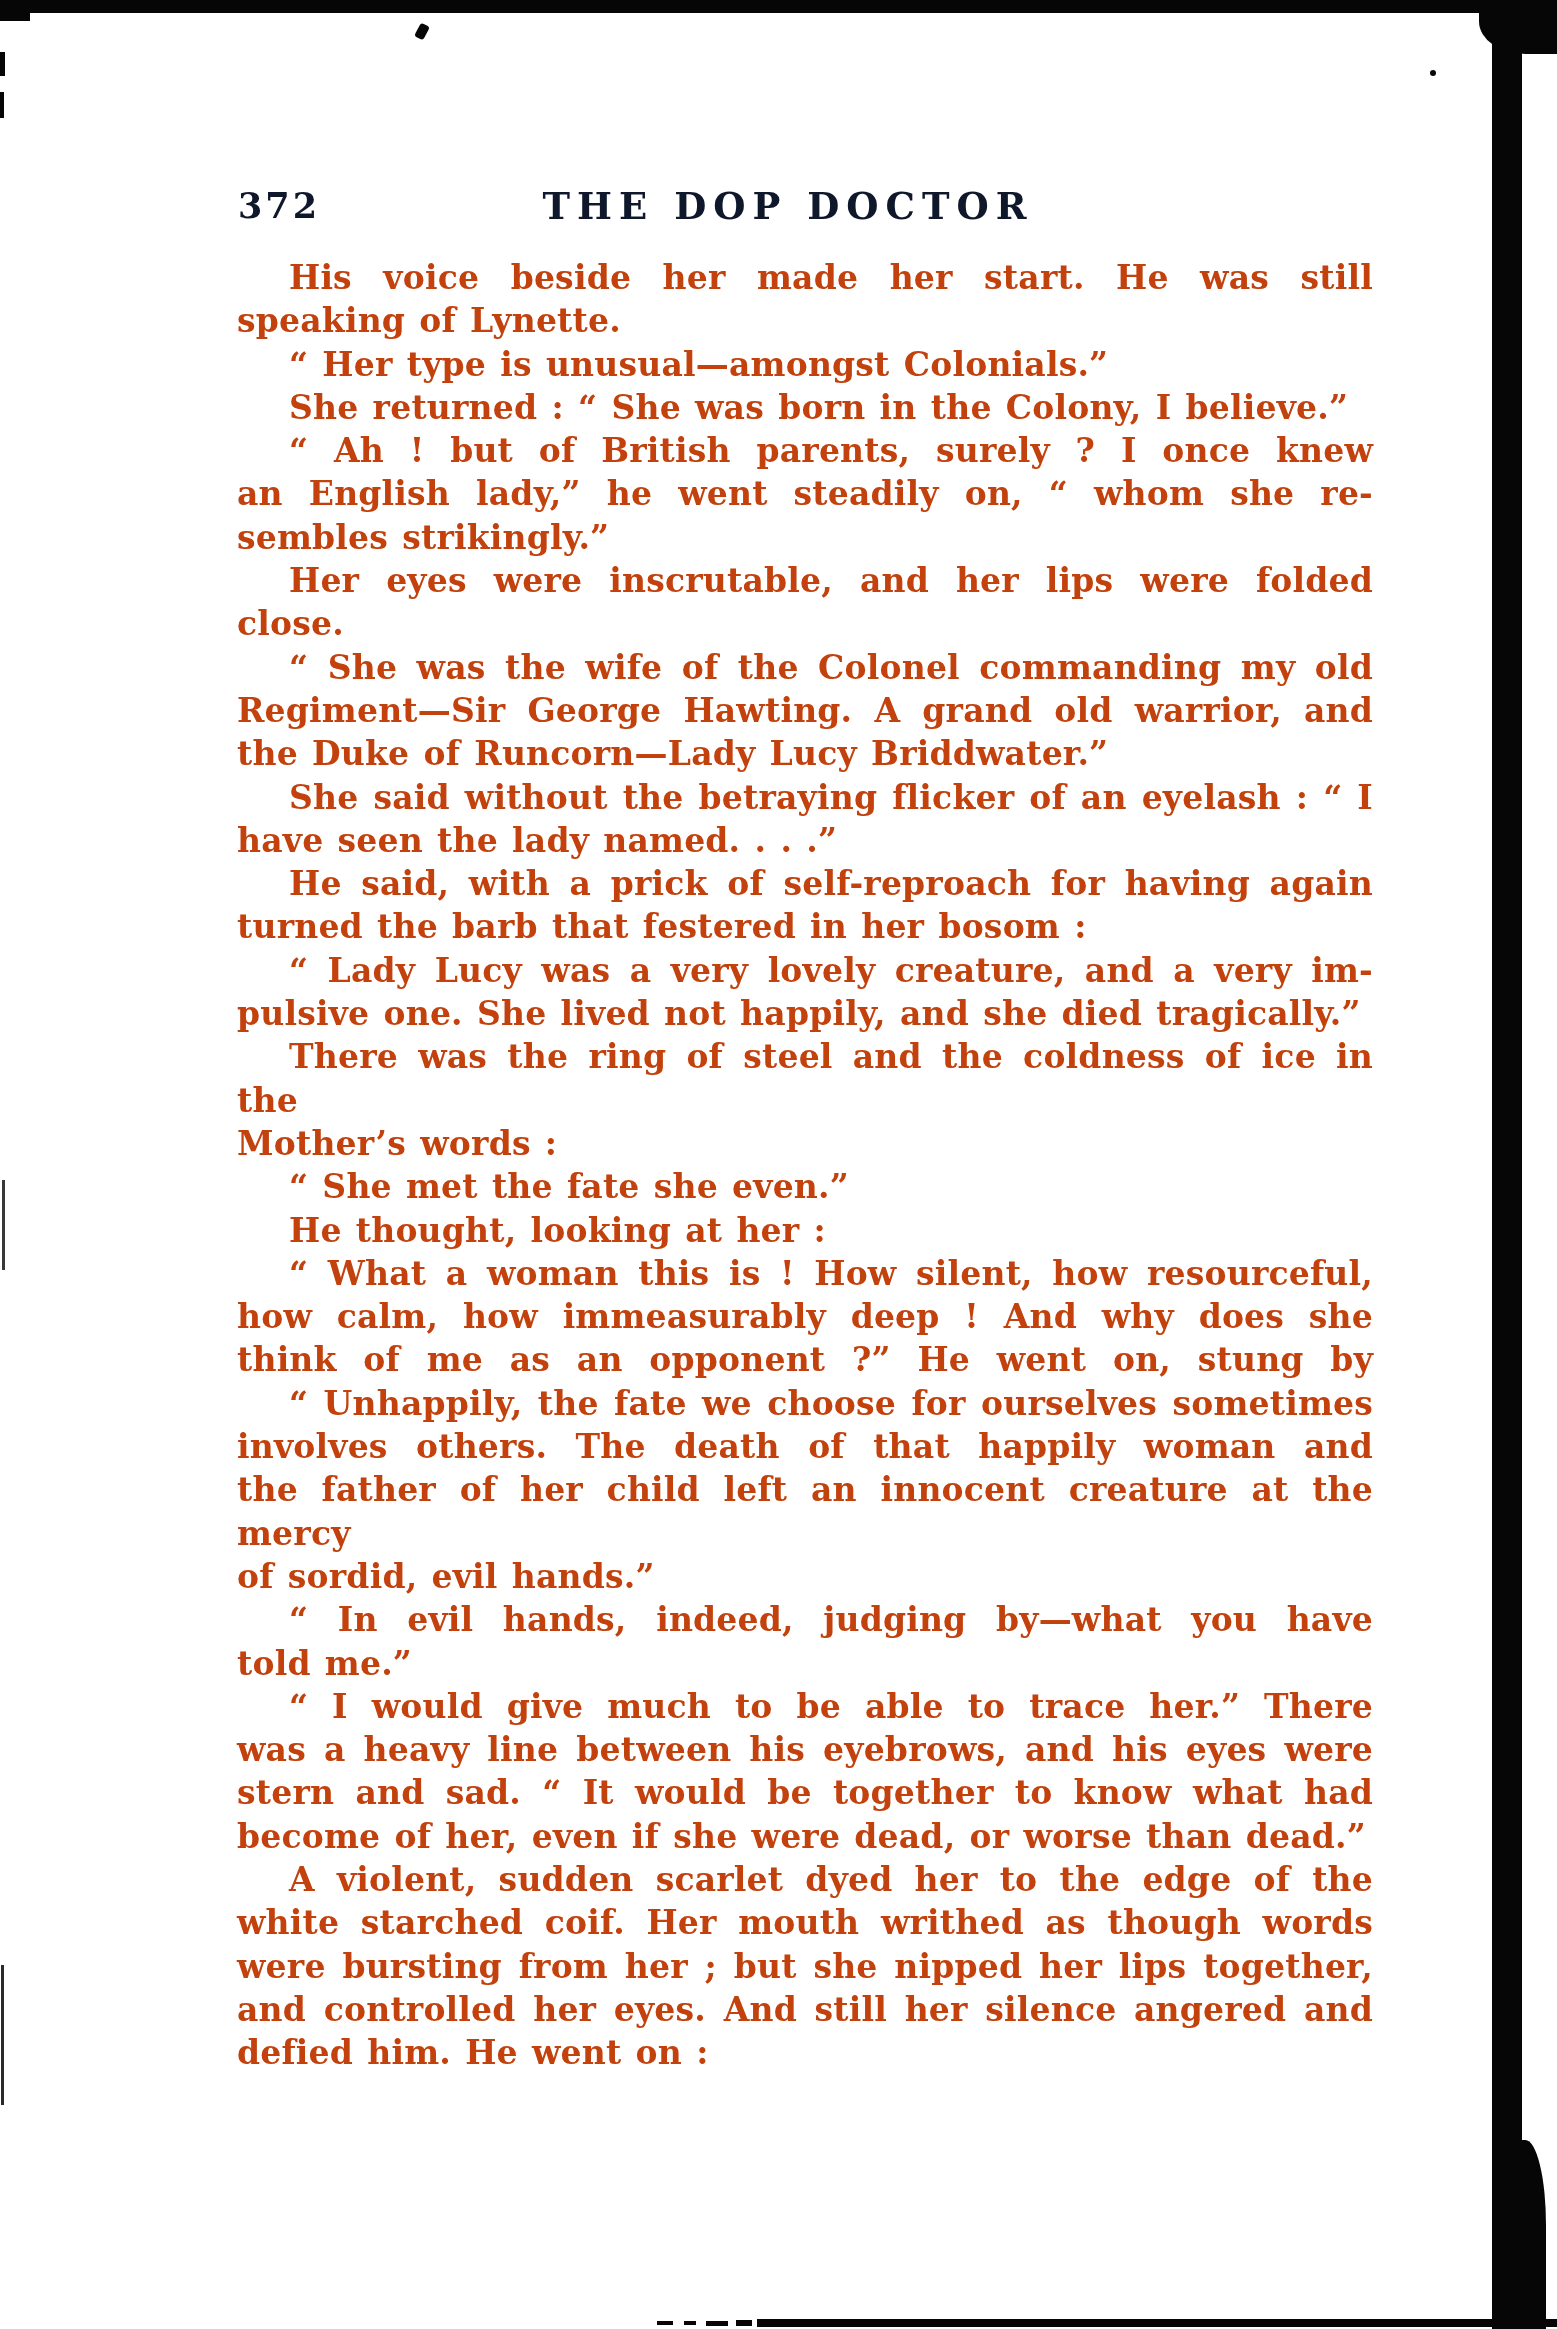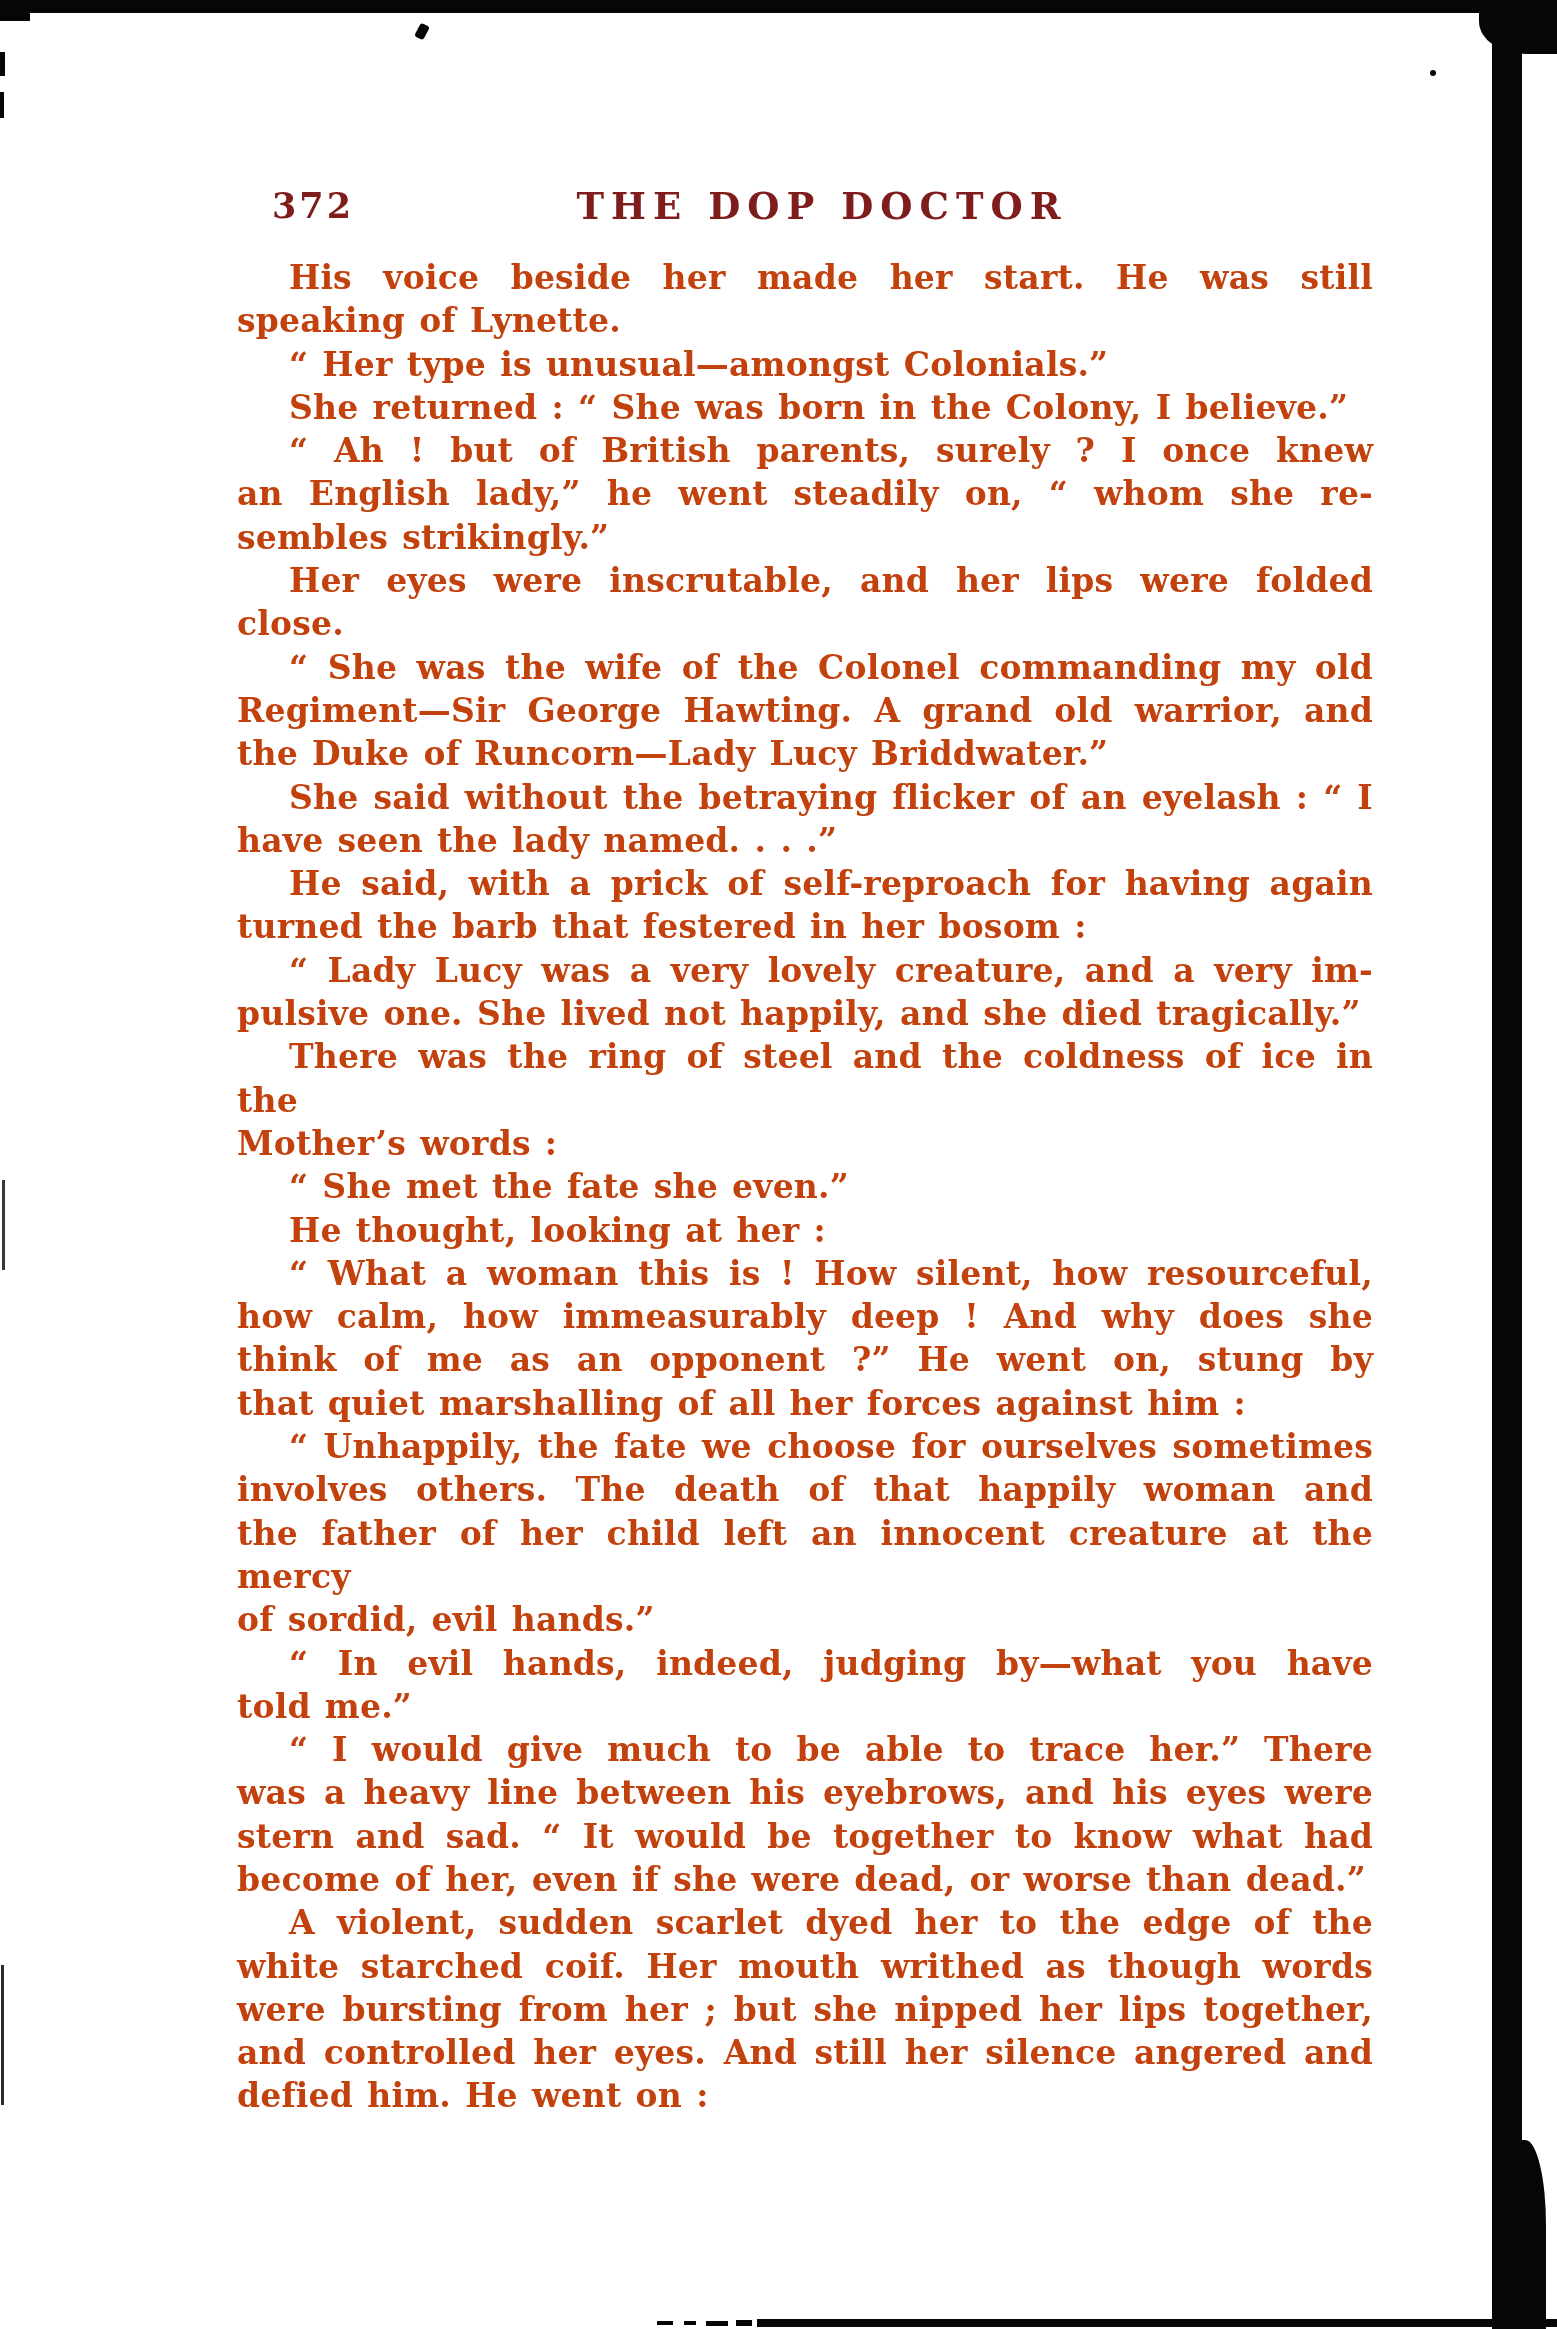--- a/index.html
+++ b/index.html
@@ -16,21 +16,21 @@
   .dash2{left:684px;top:2321px;width:12px;height:4px;}
   .dash3{left:706px;top:2321px;width:22px;height:5px;}
   .dash4{left:736px;top:2320px;width:16px;height:6px;}
   .speck1{left:417px;top:24px;width:10px;height:15px;transform:rotate(28deg);border-radius:3px;}
   .speck2{left:1430px;top:70px;width:6px;height:6px;border-radius:50%;}
   .tick1{left:0;top:52px;width:5px;height:24px;}
   .tick2{left:0;top:92px;width:4px;height:26px;}
   .tick3{left:1px;top:1965px;width:3px;height:140px;opacity:.85;}
   .tick4{left:2px;top:1180px;width:3px;height:90px;opacity:.8;}
   
-  .header{position:absolute;left:254px;top:184px;width:1136px;height:46px;color:#7f1d1d;}
+  .header{position:absolute;left:220px;top:184px;width:1136px;height:46px;color:#0f172a;}
   .pagenum{position:absolute;left:18px;top:2px;font:700 35px/40px "DejaVu Serif",serif;letter-spacing:3px;}
   .title{position:absolute;left:0;right:0;top:0;text-align:center;font:700 37px/44px "DejaVu Serif",serif;letter-spacing:7px;white-space:nowrap;}
   .textcol{position:absolute;left:237px;top:256px;width:1136px;color:#c2410c;}
   .line{font:700 33px/43.3px "DejaVu Serif",serif;letter-spacing:.2px;word-spacing:2.5px;
         text-align:justify;text-align-last:justify;white-space:normal;}
   .line.end{text-align-last:left;}
   .line.indent{text-indent:52px;}
 </style>
 </head>
 <body>
@@ -77,21 +77,20 @@
       <div class="line end">turned the barb that festered in her bosom :</div>
       <div class="line indent">“ Lady Lucy was a very lovely creature, and a very im-</div>
       <div class="line end">pulsive one.  She lived not happily, and she died tragically.”</div>
       <div class="line indent">There was the ring of steel and the coldness of ice in the</div>
       <div class="line end">Mother’s words :</div>
       <div class="line indent end">“ She met the fate she even.”</div>
       <div class="line indent end">He thought, looking at her :</div>
       <div class="line indent">“ What a woman this is !  How silent, how resourceful,</div>
       <div class="line">how calm, how immeasurably deep !  And why does she</div>
       <div class="line">think of me as an opponent ?”  He went on, stung by</div>
-      <div class="line end">that quiet marshalling of all her forces against him :</div>
       <div class="line indent">“ Unhappily, the fate we choose for ourselves sometimes</div>
       <div class="line">involves others.  The death of that happily woman and</div>
       <div class="line">the father of her child left an innocent creature at the mercy</div>
       <div class="line end">of sordid, evil hands.”</div>
       <div class="line indent">“ In evil hands, indeed, judging by—what you have</div>
       <div class="line end">told me.”</div>
       <div class="line indent">“ I would give much to be able to trace her.”  There</div>
       <div class="line">was a heavy line between his eyebrows, and his eyes were</div>
       <div class="line">stern and sad.  “ It would be together to know what had</div>
       <div class="line end">become of her, even if she were dead, or worse than dead.”</div>

